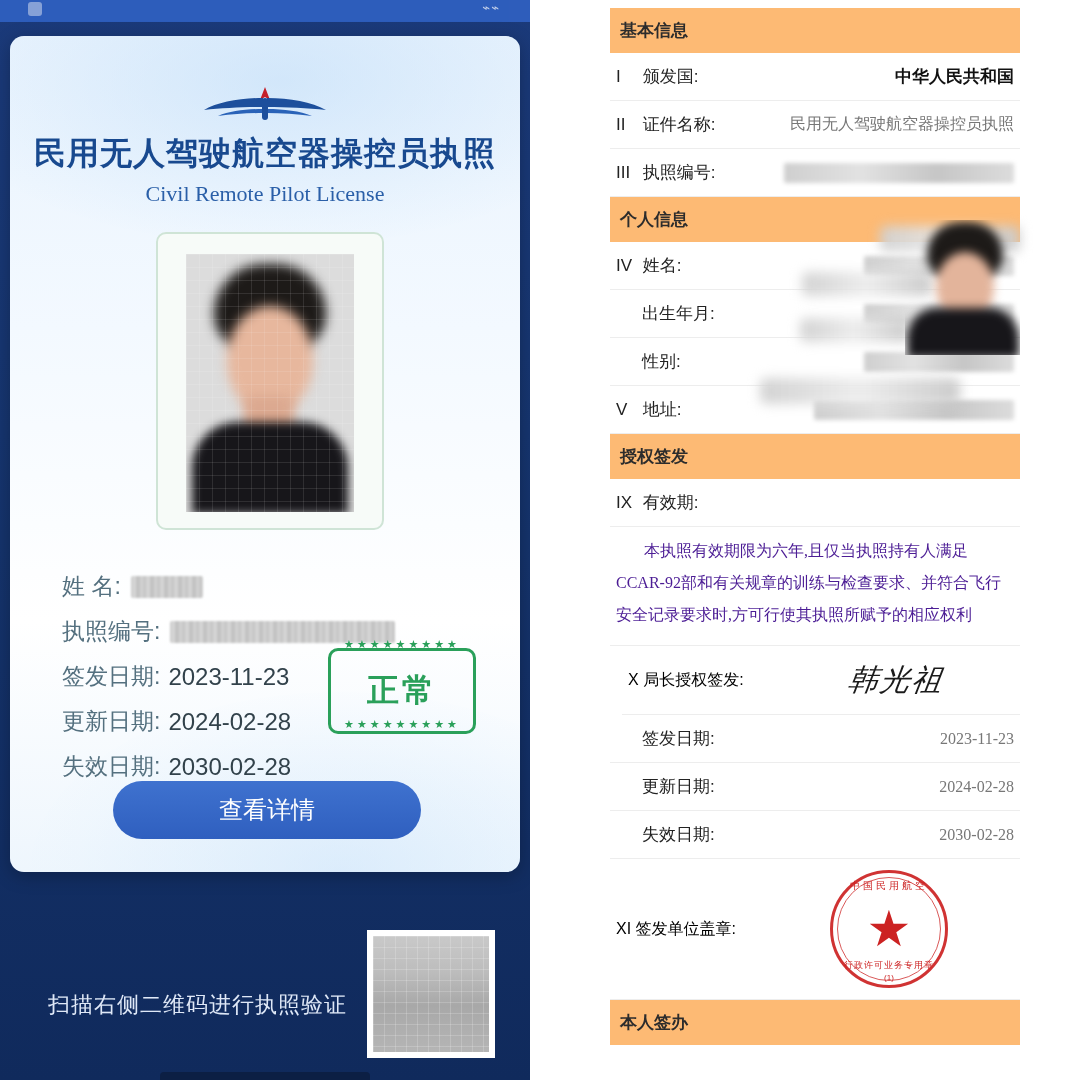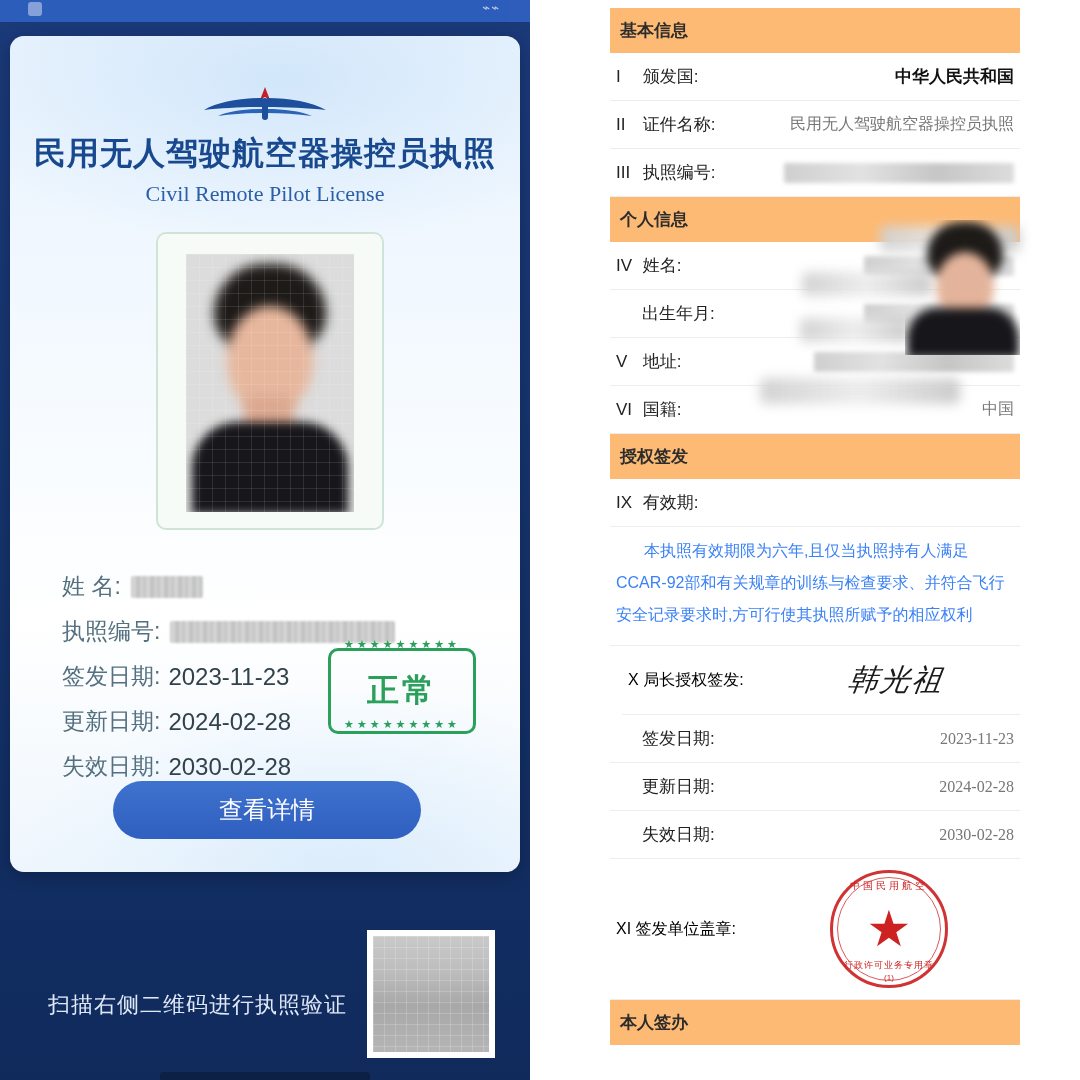--- a/index.html
+++ b/index.html
@@ -359,24 +359,25 @@
     width: 150px;
     border-radius: 2px;
     background: linear-gradient(90deg,#cfcfcf,#e2e2e2,#c6c6c6,#dcdcdc);
     filter: blur(2px);
   }
   .blur-val.wide { width: 230px; }
   .blur-val.wide2 { width: 200px; }
 
   .para {
     font-size: 16px;
-    color: #3b82f6;
+    color: #4c1d95;
     line-height: 32px;
     padding: 8px 6px 14px 6px;
     border-bottom: 1px solid #ededed;
+    font-family: Liberation Serif, serif;
   }
   .para .ind { display: inline-block; width: 28px; }
 
   .sig-row {
     display: flex;
     align-items: center;
     justify-content: space-between;
     border-bottom: 1px solid #ededed;
     padding: 8px 6px;
     min-height: 52px;
@@ -605,36 +606,33 @@
           <span>姓名:</span>
         </span>
         <span class="blur-val"></span>
       </div>
 
       <div class="row indent">
         <span class="lbl">出生年月:</span>
         <span class="blur-val"></span>
       </div>
 
+      <div class="row indent">
+        <span class="lbl">性别:</span>
+        <span class="blur-val"></span>
+      </div>
 
       <div class="row">
         <span class="lbl">
           <span class="rn">V</span>
           <span>地址:</span>
         </span>
         <span class="blur-val wide2"></span>
       </div>
 
-      <div class="row">
-        <span class="lbl">
-          <span class="rn">VI</span>
-          <span>国籍:</span>
-        </span>
-        <span class="val">中国</span>
-      </div>
 
       <div class="sec-header">授权签发</div>
 
       <div class="row">
         <span class="lbl">
           <span class="rn">IX</span>
           <span>有效期:</span>
         </span>
         <span class="val"></span>
       </div>

